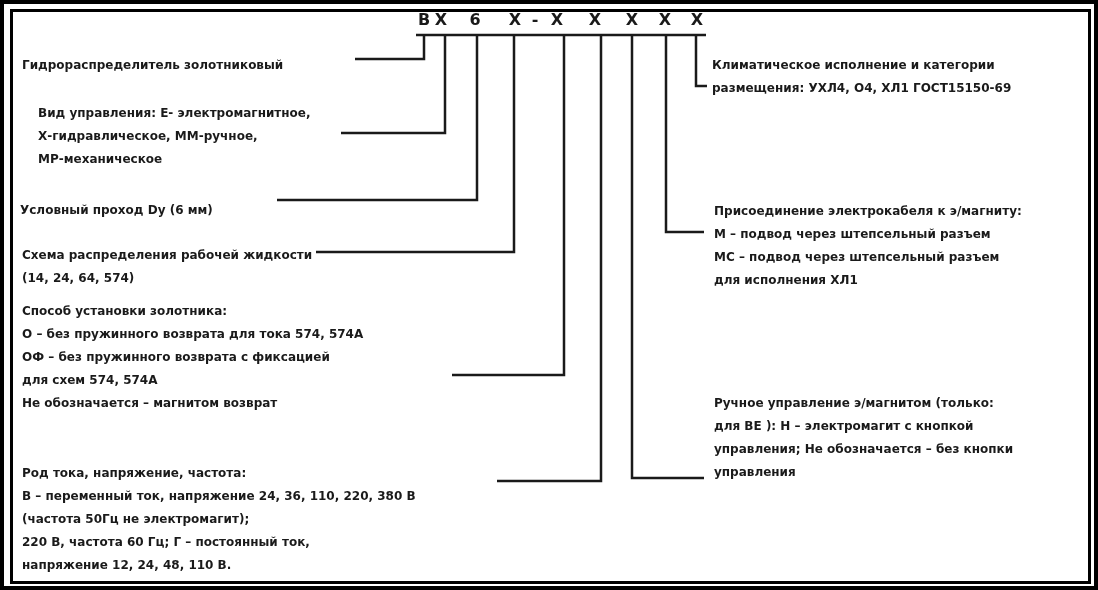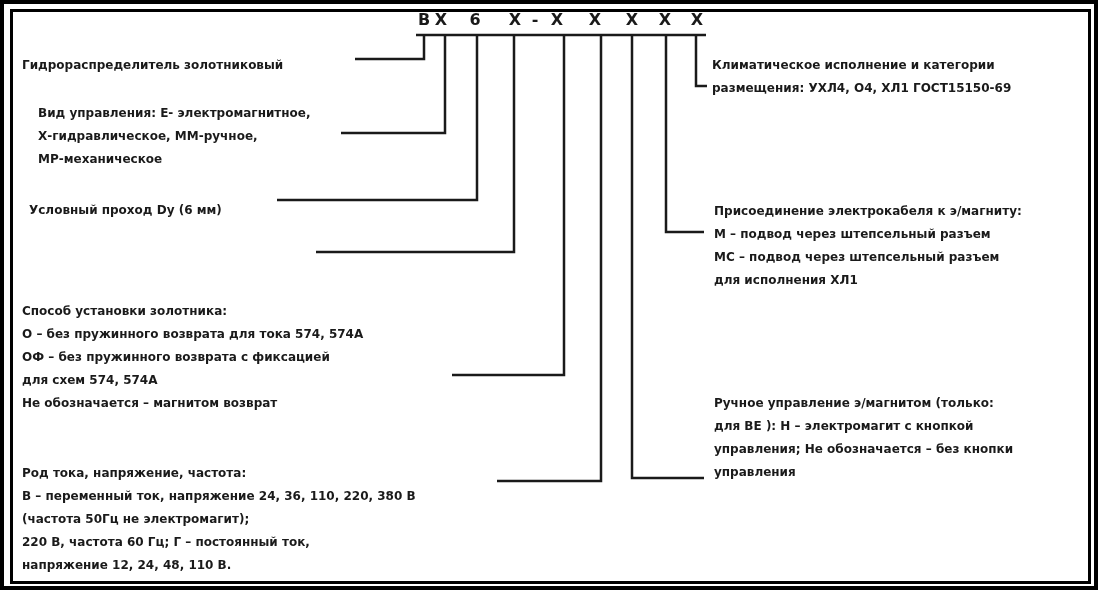--- a/index.html
+++ b/index.html
@@ -78,24 +78,28 @@
   <div class="label-block" style="left:18px; top:50px">
     <div class="label-line">Гидрораспределитель золотниковый</div>
   </div>
 
   <div class="label-block" style="left:34px; top:98px">
     <div class="label-line">Вид управления: Е- электромагнитное,</div>
     <div class="label-line">Х-гидравлическое, ММ-ручное,</div>
     <div class="label-line">МР-механическое</div>
   </div>
 
-  <div class="label-block" style="left:25px; top:195px">
+  <div class="label-block" style="left:16px; top:195px">
     <div class="label-line">Условный проход Dу (6 мм)</div>
   </div>
 
+  <div class="label-block" style="left:18px; top:240px">
+    <div class="label-line">Схема распределения рабочей жидкости</div>
+    <div class="label-line">(14, 24, 64, 574)</div>
+  </div>
 
   <div class="label-block" style="left:18px; top:296px">
     <div class="label-line">Способ установки золотника:</div>
     <div class="label-line">О – без пружинного возврата для тока 574, 574А</div>
     <div class="label-line">ОФ – без пружинного возврата с фиксацией</div>
     <div class="label-line">для схем  574, 574А</div>
     <div class="label-line">Не обозначается – магнитом возврат</div>
   </div>
 
   <div class="label-block" style="left:18px; top:458px">

